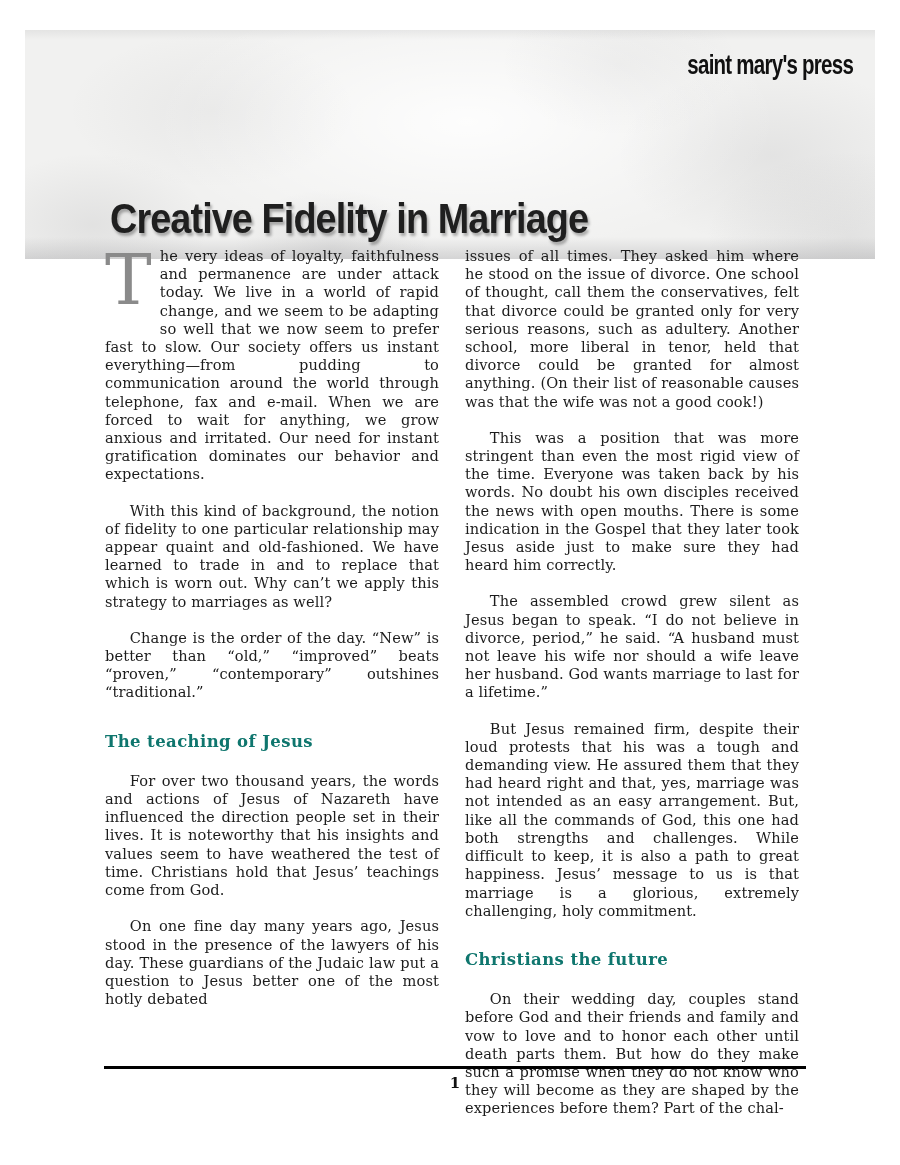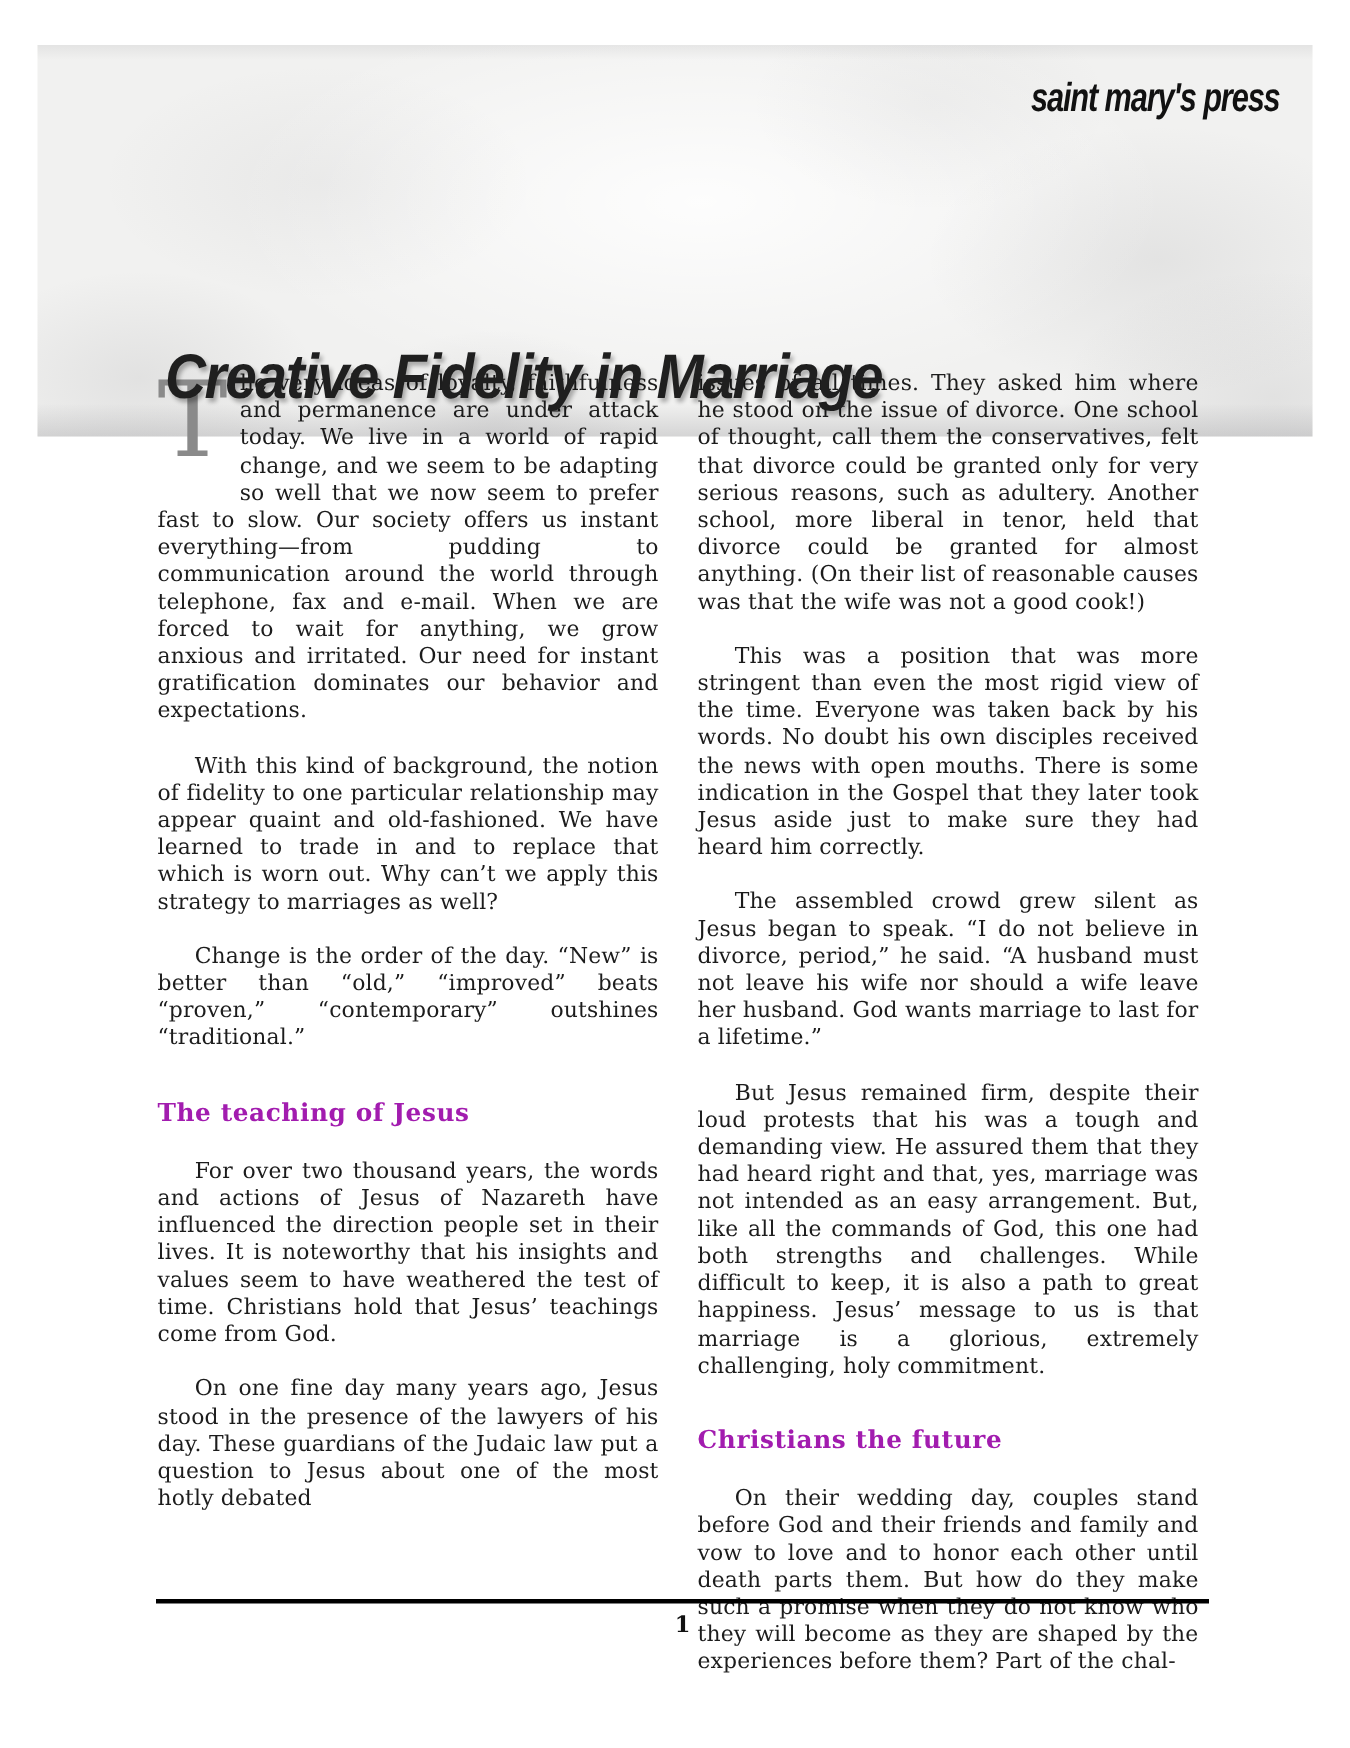--- a/index.html
+++ b/index.html
@@ -13,31 +13,30 @@
     overflow: hidden;
     font-family: "DejaVu Serif", "Liberation Serif", serif;
     color: #1c1c1c;
   }
   
   .header-band {
     position: absolute;
     left: 25px;
     top: 30px;
     width: 850px;
-    height: 261px;
+    height: 229px;
     background-color: #f1f1f0;
     background-image:
       radial-gradient(ellipse 180px 110px at 8% 85%,  rgba(90,90,95,0.10), transparent 65%),
       radial-gradient(ellipse 240px 130px at 22% 35%, rgba(90,90,95,0.06), transparent 60%),
       radial-gradient(ellipse 150px 90px  at 36% 95%, rgba(90,90,95,0.10), transparent 65%),
       radial-gradient(ellipse 260px 150px at 88% 55%, rgba(90,90,95,0.09), transparent 60%),
       radial-gradient(ellipse 200px 120px at 70% 15%, rgba(90,90,95,0.05), transparent 60%),
       radial-gradient(ellipse 220px 130px at 97% 90%, rgba(90,90,95,0.10), transparent 65%),
       radial-gradient(ellipse 420px 180px at 52% 40%, rgba(255,255,255,0.85), transparent 75%);
-    font-style: italic;
   }
   .header-band::after {
     content: "";
     position: absolute;
     left: 0; right: 0; bottom: 0;
     height: 22px;
     background: linear-gradient(to bottom, rgba(110,110,115,0) 0%, rgba(110,110,115,0.22) 100%);
   }
   .header-band::before {
     content: "";
@@ -97,21 +96,21 @@
   .dropcap {
     float: left;
     font-size: 70px;
     line-height: 58px;
     height: 70px;
     margin: 4px 8px 0 0;
     color: #8a8a8a;
     font-family: "DejaVu Serif", serif;
   }
   .section-heading {
-    color: #a21caf;
+    color: #0f766e;
     font-weight: bold;
     font-size: 16.5px;
     letter-spacing: 0.4px;
     margin: 31px 0 21px 0;
     text-align: left;
   }
   
   .footer-rule {
     position: absolute;
     left: 104px;
@@ -142,21 +141,21 @@
   </div>
 
   <div class="content">
 
     <div class="col">
       <p class="first"><span class="dropcap">T</span><span>he very ideas of loyalty, faithfulness and permanence are under attack today. We live in a world of rapid change, and we seem to be adapting so well that we now seem to prefer fast to slow. Our society offers us instant everything—from pudding to communication around the world through telephone, fax and e-mail. When we are forced to wait for anything, we grow anxious and irritated. Our need for instant gratification dominates our behavior and expectations.</span></p>
       <p>With this kind of background, the notion of fidelity to one particular relationship may appear quaint and old-fashioned. We have learned to trade in and to replace that which is worn out. Why can’t we apply this strategy to marriages as well?</p>
       <p>Change is the order of the day. “New” is better than “old,” “improved” beats “proven,” “contemporary” outshines “traditional.”</p>
       <h2 class="section-heading">The teaching of Jesus</h2>
       <p>For over two thousand years, the words and actions of Jesus of Nazareth have influenced the direction people set in their lives. It is noteworthy that his insights and values seem to have weathered the test of time. Christians hold that Jesus’ teachings come from God.</p>
-      <p class="last">On one fine day many years ago, Jesus stood in the presence of the lawyers of his day. These guardians of the Judaic law put a question to Jesus about one of the most hotly debated</p>
+      <p class="last">On one fine day many years ago, Jesus stood in the presence of the lawyers of his day. These guardians of the Judaic law put a question to Jesus better one of the most hotly debated</p>
     </div>
 
     <div class="col">
       <p class="first">issues of all times. They asked him where he stood on the issue of divorce. One school of thought, call them the conservatives, felt that divorce could be granted only for very serious reasons, such as adultery. Another school, more liberal in tenor, held that divorce could be granted for almost anything. (On their list of reasonable causes was that the wife was not a good cook!)</p>
       <p>This was a position that was more stringent than even the most rigid view of the time. Everyone was taken back by his words. No doubt his own disciples received the news with open mouths. There is some indication in the Gospel that they later took Jesus aside just to make sure they had heard him correctly.</p>
       <p>The assembled crowd grew silent as Jesus began to speak. “I do not believe in divorce, period,” he said. “A husband must not leave his wife nor should a wife leave her husband. God wants marriage to last for a lifetime.”</p>
       <p>But Jesus remained firm, despite their loud protests that his was a tough and demanding view. He assured them that they had heard right and that, yes, marriage was not intended as an easy arrangement. But, like all the commands of God, this one had both strengths and challenges. While difficult to keep, it is also a path to great happiness. Jesus’ message to us is that marriage is a glorious, extremely challenging, holy commitment.</p>
       <h2 class="section-heading">Christians the future</h2>
       <p class="last">On their wedding day, couples stand before God and their friends and family and vow to love and to honor each other until death parts them. But how do they make such a promise when they do not know who they will become as they are shaped by the experiences before them? Part of the chal-</p>
     </div>

